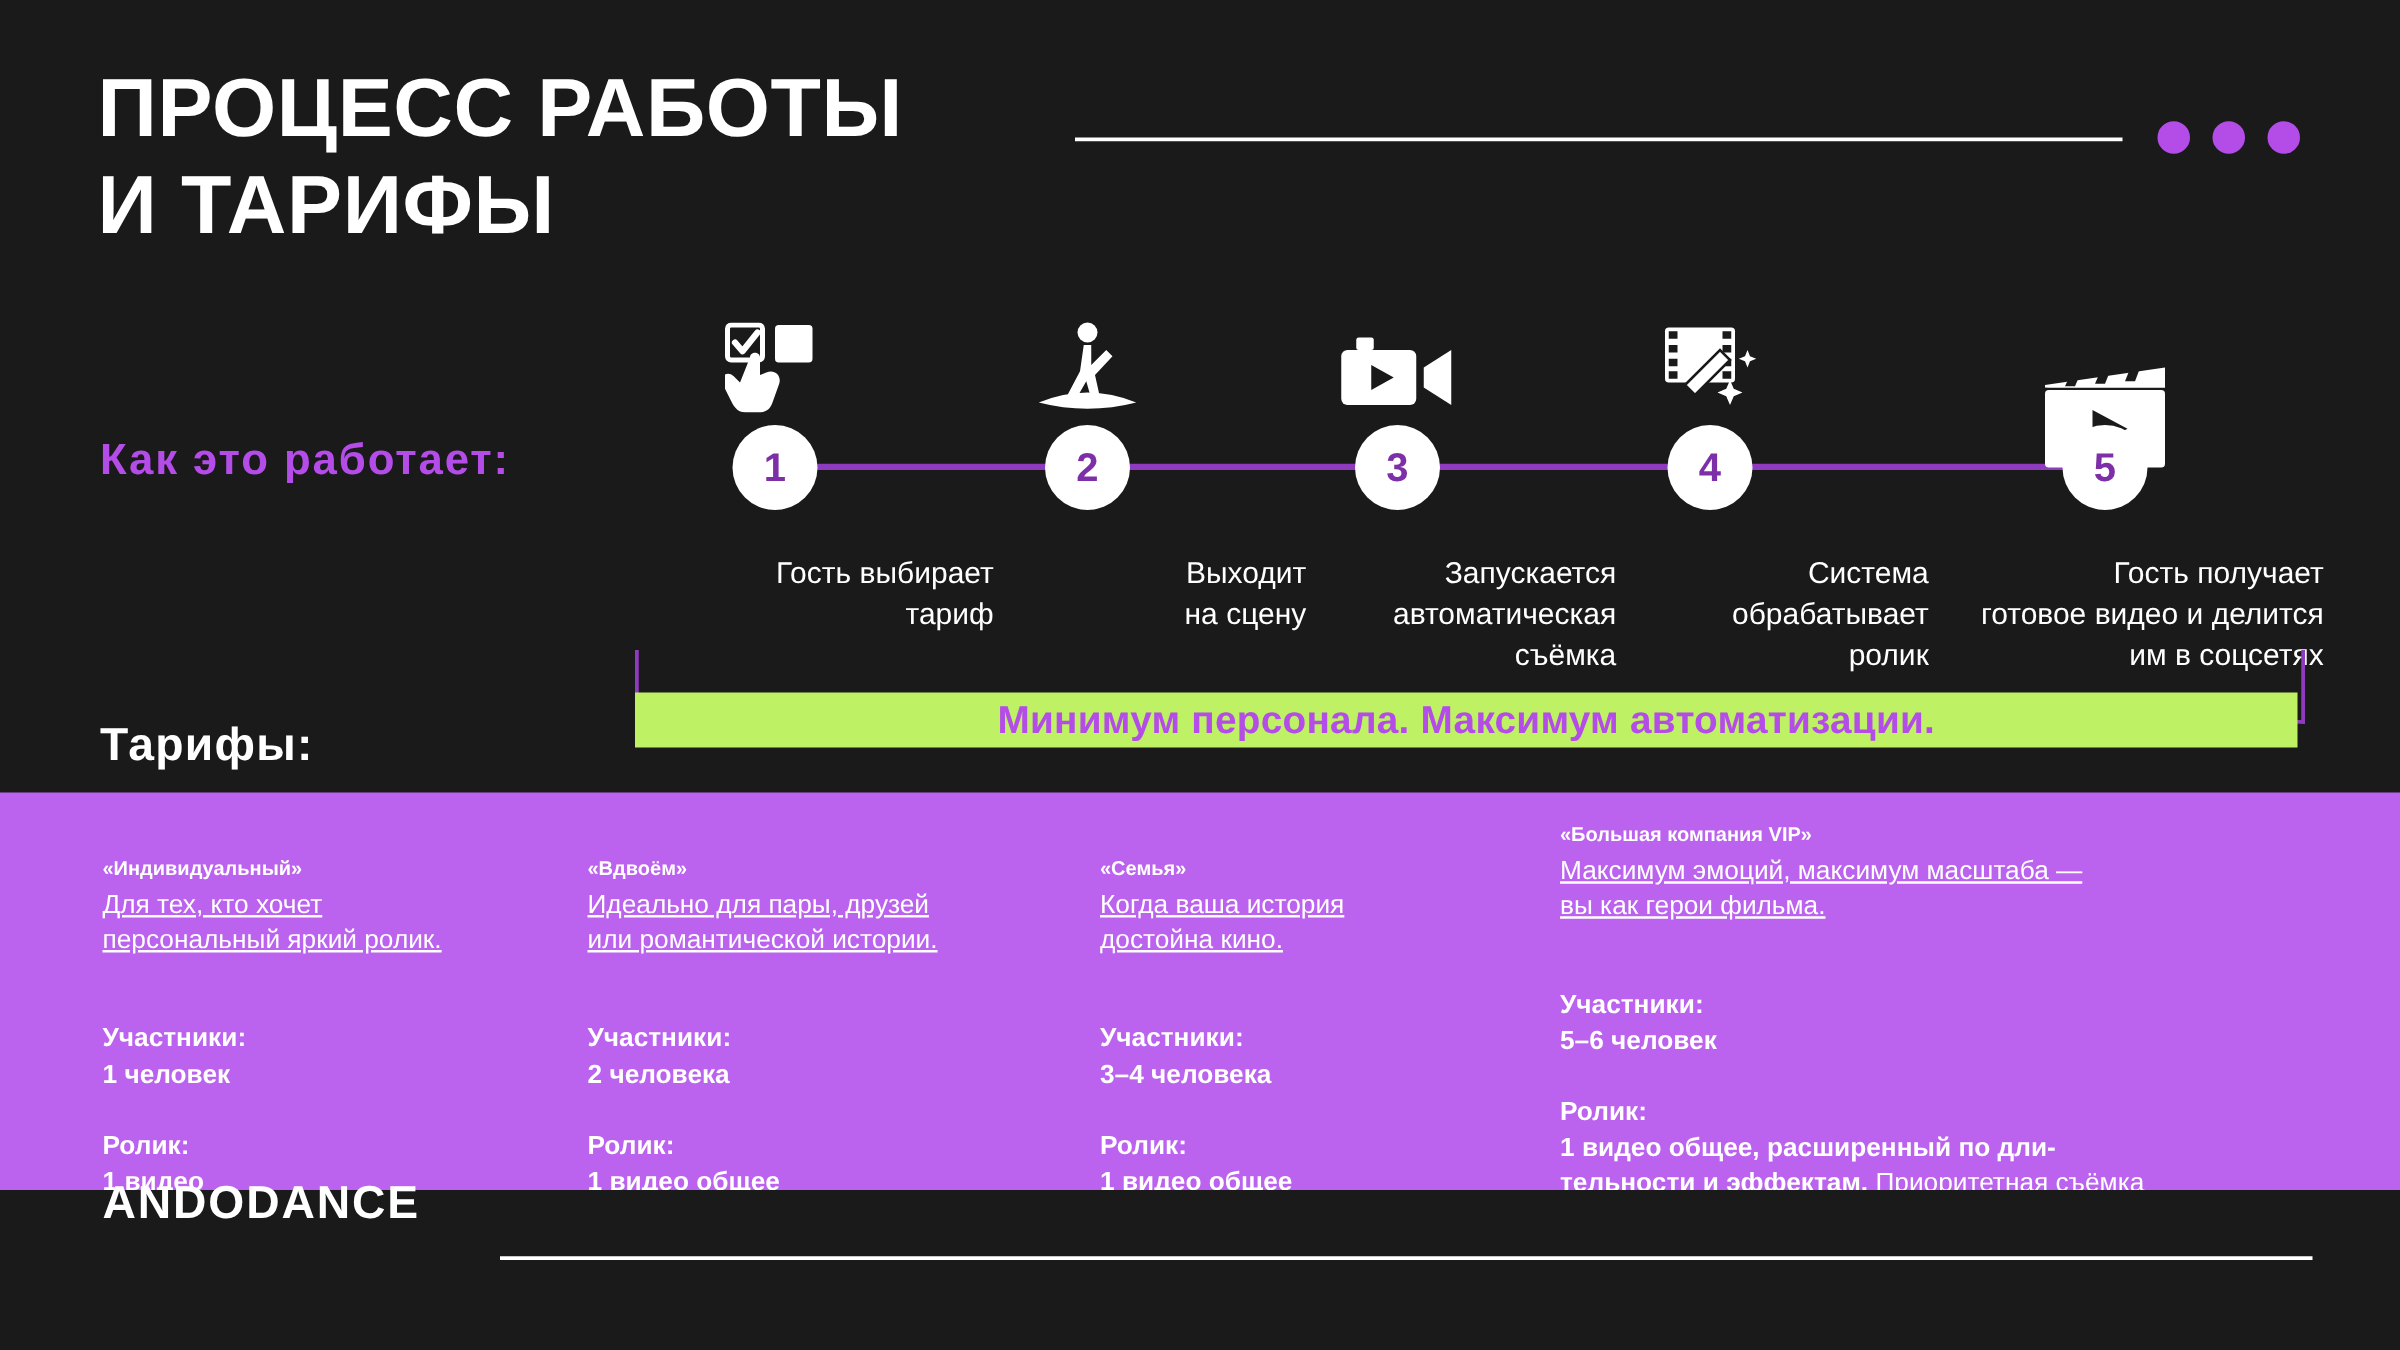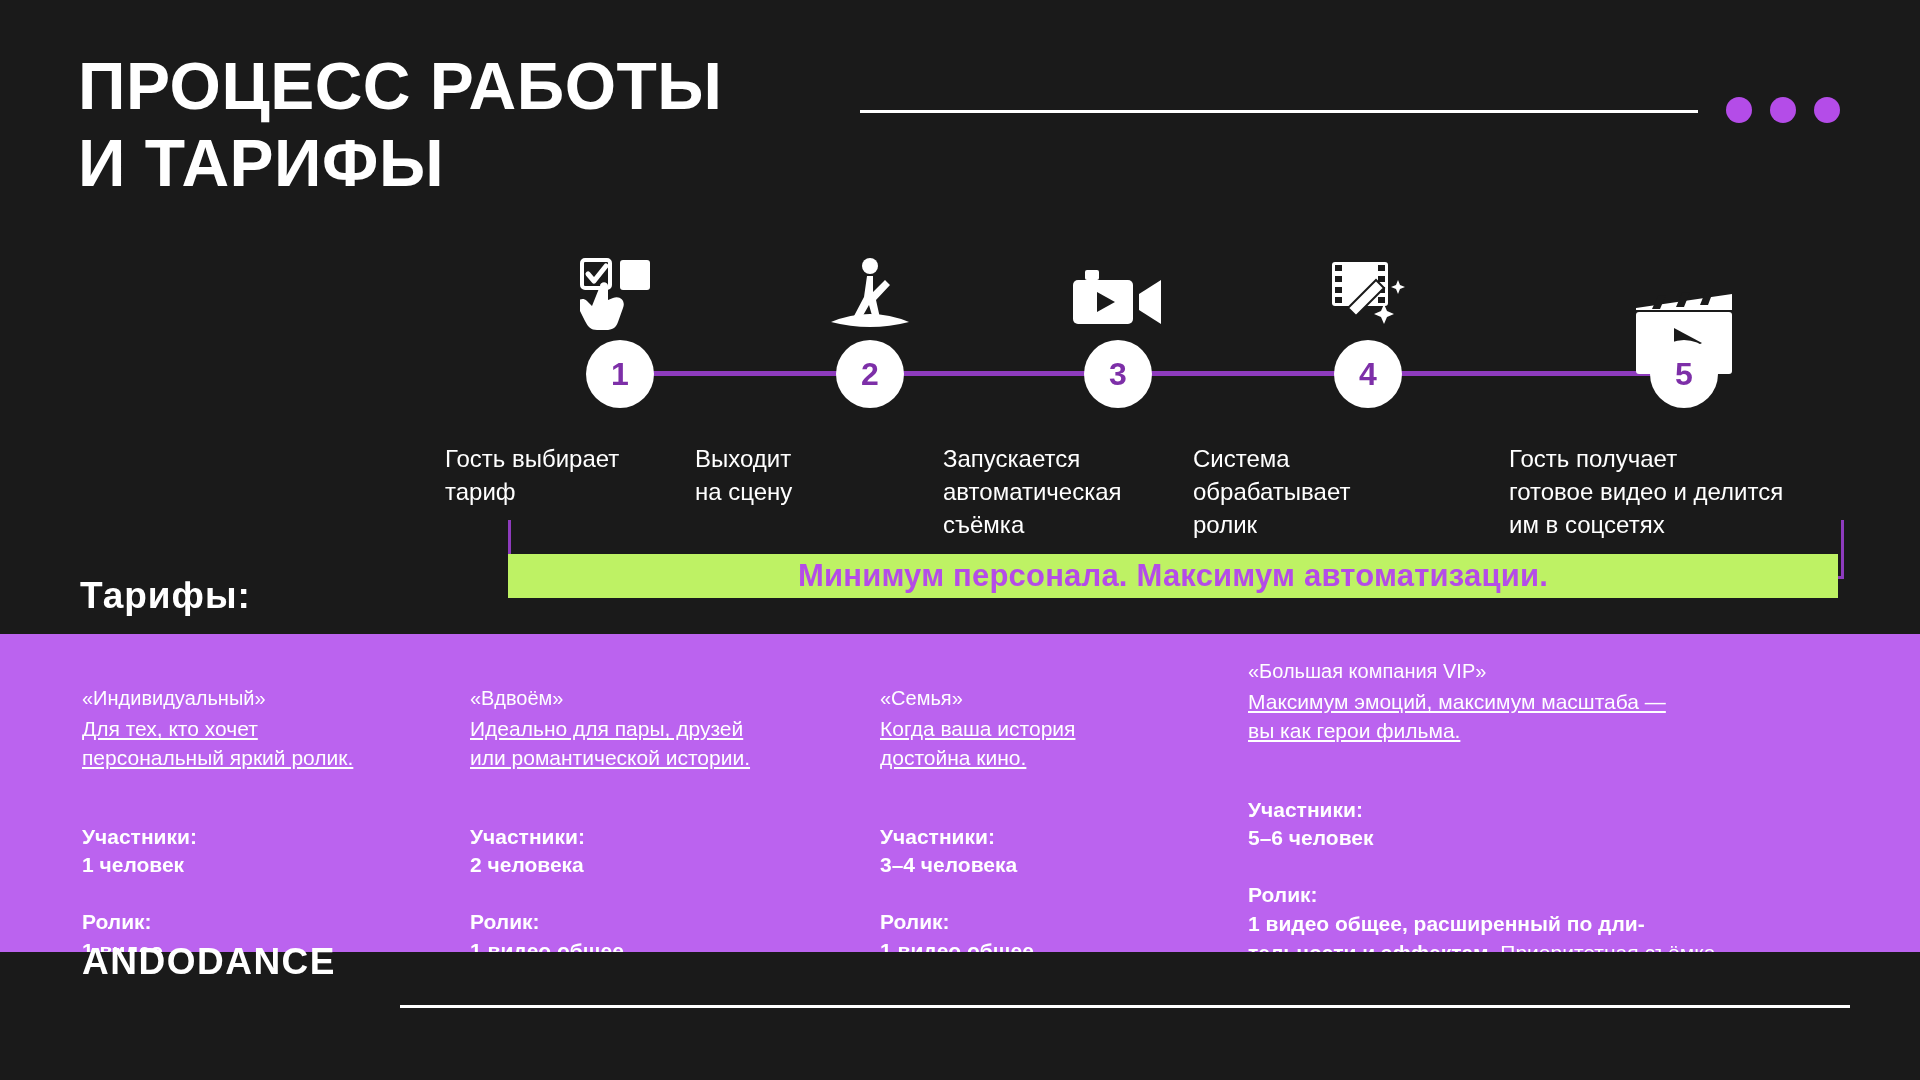--- a/index.html
+++ b/index.html
@@ -99,21 +99,21 @@
   }
   .step-caption {
     position: absolute;
     top: 102px;
     left: -175px;
     width: 350px;
     color: #ffffff;
     font-size: 24px;
     line-height: 1.38;
     white-space: pre-line;
-    text-align: left;
+    text-align: right;
   }
   .step-icon {
     position: absolute;
     bottom: 78px;
     left: -60px;
     width: 120px;
     height: 80px;
     display: flex;
     align-items: flex-end;
     justify-content: center;
@@ -162,22 +162,22 @@
     height: 318px;
     background: #bb63ef;
   }
   .tariff-card {
     position: absolute;
     color: #ffffff;
     font-size: 21px;
     line-height: 1.36;
   }
   .tariff-name {
-    font-weight: normal;
-    font-size: 20px;
+    font-weight: bold;
+    font-size: 16px;
     margin-bottom: 3px;
   }
   .tariff-desc {
     white-space: pre-line;
     margin-bottom: 22px;
     text-decoration: underline;
   }
   .tariff-spec {
     font-weight: bold;
     white-space: pre-line;
@@ -219,20 +219,21 @@
 
   <div class="title">ПРОЦЕСС РАБОТЫ
 И ТАРИФЫ</div>
   <div class="title-rule"></div>
   <div class="dots">
     <i></i>
     <i></i>
     <i></i>
   </div>
 
+  <div class="how-label">Как это работает:</div>
 
   <div class="timeline-line"></div>
 
   <div class="step" style="left:620px;">
     <div class="step-icon">
       <svg width="80" height="72" viewBox="0 0 80 72" fill="#ffffff" aria-hidden="true">
         <rect x="2" y="2" width="28" height="28" rx="3" fill="none" stroke="#ffffff" stroke-width="4"></rect>
         <path d="M8 16 l6 7 l12 -15" fill="none" stroke="#ffffff" stroke-width="5" stroke-linecap="round" stroke-linejoin="round"></path>
         <rect x="40" y="2" width="30" height="30" rx="3" fill="#ffffff"></rect>
         <path d="M20 28 c0 -5 8 -5 8 0 l0 14 l5 -2 c7 -3 13 3 10 10 l-5 14 c-2 6 -6 8 -12 8 l-9 0 c-6 0 -9 -3 -12 -9 l-7 -14 c-3 -6 4 -11 9 -6 l5 5 z" fill="#ffffff"></path>

